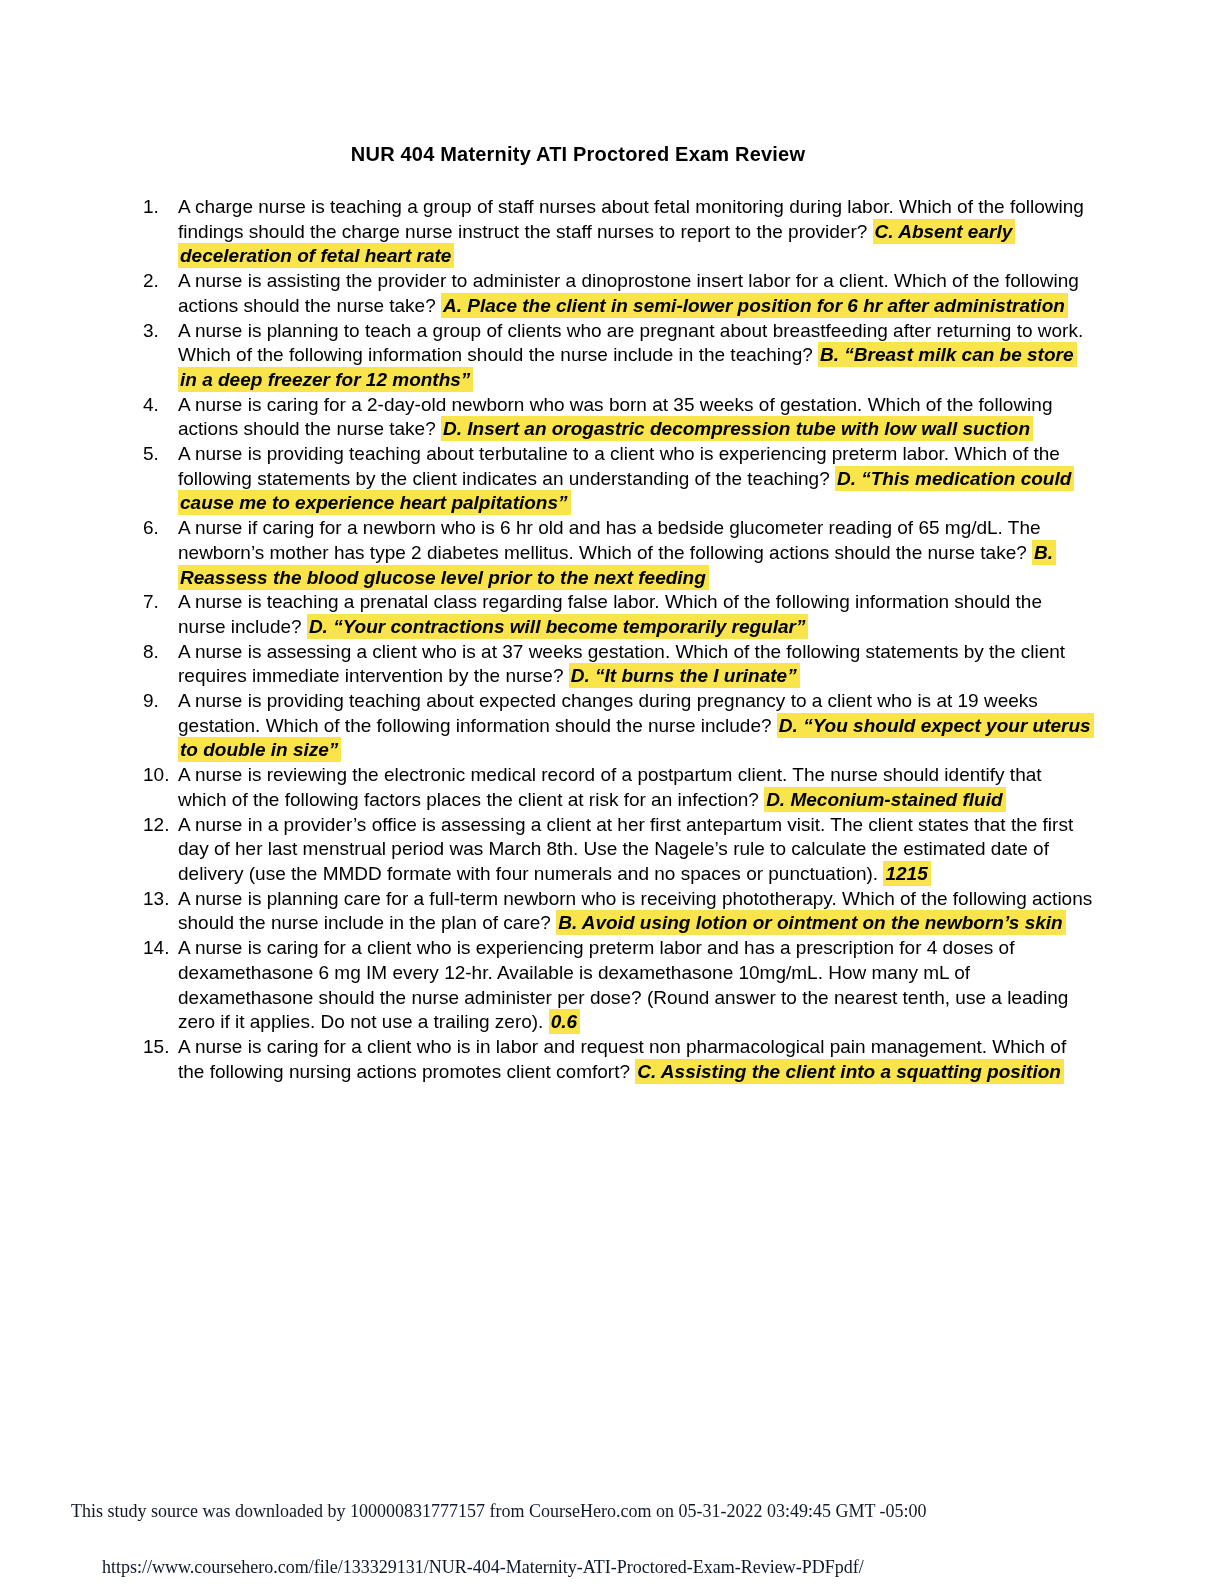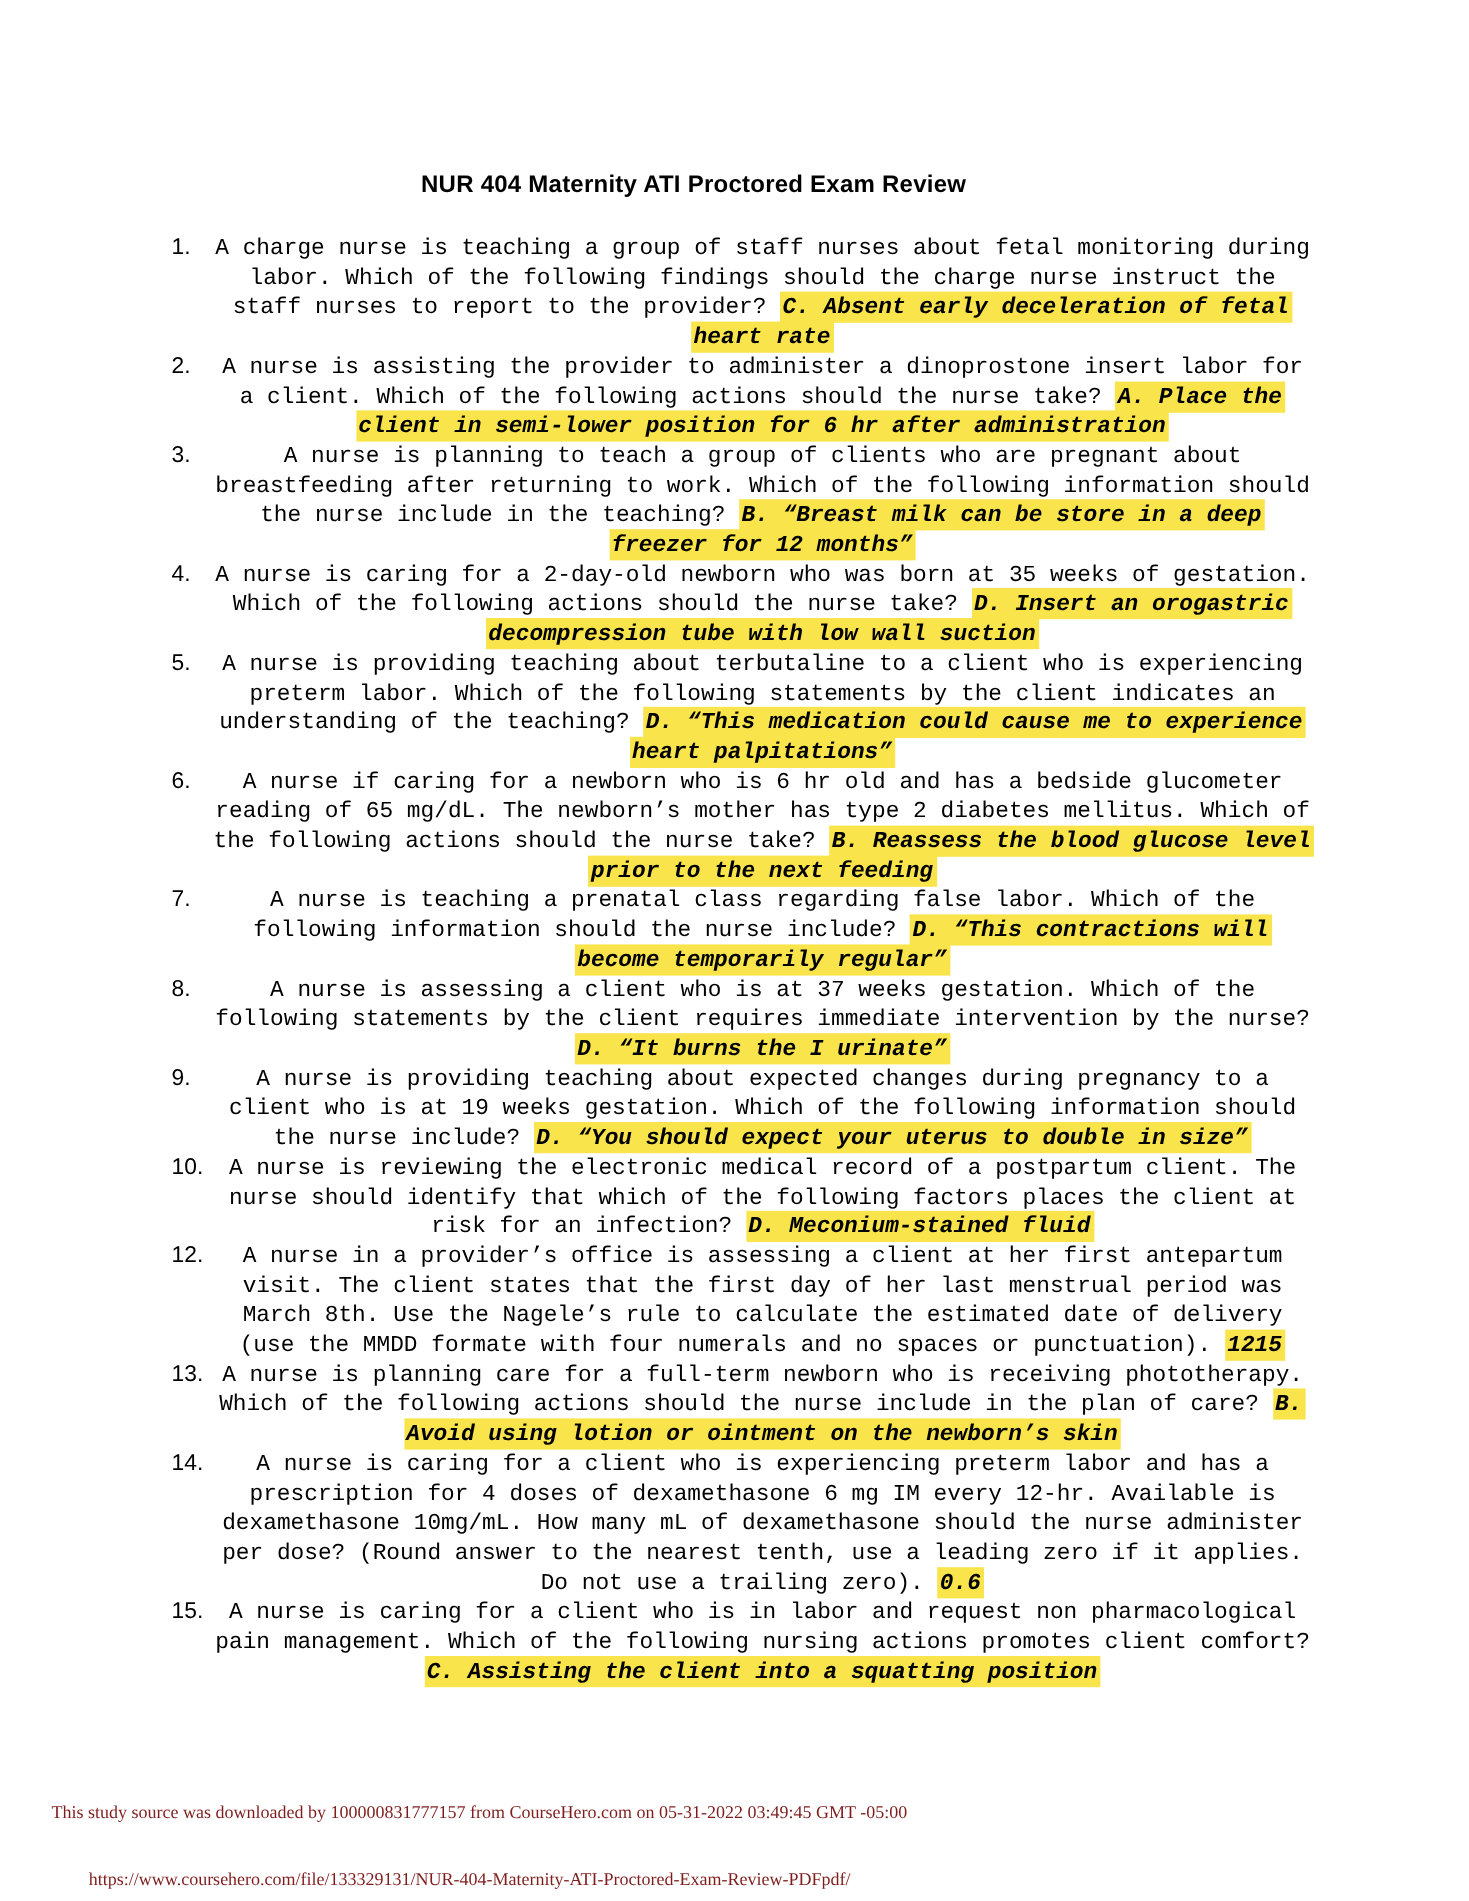--- a/index.html
+++ b/index.html
@@ -39,39 +39,38 @@
   li.question {
     display: grid;
     grid-template-columns: 35px 1fr;
     font-size: 19px;
     line-height: 24.7px;
   }
   .num {
     white-space: nowrap;
   }
   .qbody {
-    text-align: center;
-    font-family: Liberation Mono, monospace;
+    text-align: left;
   }
   .answer {
     background: var(--hl, #f9e44c);
     font-weight: bold;
     font-style: italic;
     padding: 2px 3px 2px 2px;
     -webkit-box-decoration-break: clone;
     box-decoration-break: clone;
   }
   .footer-line1, .footer-line2 {
     position: absolute;
-    left: 43px;
+    left: 71px;
     margin: 0;
     font-family: "Liberation Serif", serif;
-    font-size: 15px;
+    font-size: 18px;
     line-height: 18px;
-    color: #7f1d1d;
+    color: #0f172a;
     white-space: nowrap;
   }
   .footer-line1 { top: 1502px; }
   .footer-line2 { top: 1558px; margin-left: 31px; }
 </style>
 </head>
 <body>
 
 <div class="page">
   <h1 class="doc-title">NUR 404 Maternity ATI Proctored Exam Review</h1>
@@ -95,21 +94,21 @@
       <li class="question">
         <span class="num">5.</span>
         <div class="qbody"><span class="qtext">A nurse is providing teaching about terbutaline to a client who is experiencing preterm labor. Which of the following statements by the client indicates an understanding of the teaching?</span> <span class="answer">D. “This medication could cause me to experience heart palpitations”</span></div>
       </li>
       <li class="question">
         <span class="num">6.</span>
         <div class="qbody"><span class="qtext">A nurse if caring for a newborn who is 6 hr old and has a bedside glucometer reading of 65 mg/dL. The newborn’s mother has type 2 diabetes mellitus. Which of the following actions should the nurse take?</span> <span class="answer">B. Reassess the blood glucose level prior to the next feeding</span></div>
       </li>
       <li class="question">
         <span class="num">7.</span>
-        <div class="qbody"><span class="qtext">A nurse is teaching a prenatal class regarding false labor. Which of the following information should the nurse include?</span> <span class="answer">D. “This contractions will become temporarily regular”</span></div>
+        <div class="qbody"><span class="qtext">A nurse is teaching a prenatal class regarding false labor. Which of the following information should the nurse include?</span> <span class="answer">D. “Your contractions will become temporarily regular”</span></div>
       </li>
       <li class="question">
         <span class="num">8.</span>
         <div class="qbody"><span class="qtext">A nurse is assessing a client who is at 37 weeks gestation. Which of the following statements by the client requires immediate intervention by the nurse?</span> <span class="answer">D. “It burns the I urinate”</span></div>
       </li>
       <li class="question">
         <span class="num">9.</span>
         <div class="qbody"><span class="qtext">A nurse is providing teaching about expected changes during pregnancy to a client who is at 19 weeks gestation. Which of the following information should the nurse include?</span> <span class="answer">D. “You should expect your uterus to double in size”</span></div>
       </li>
       <li class="question">

